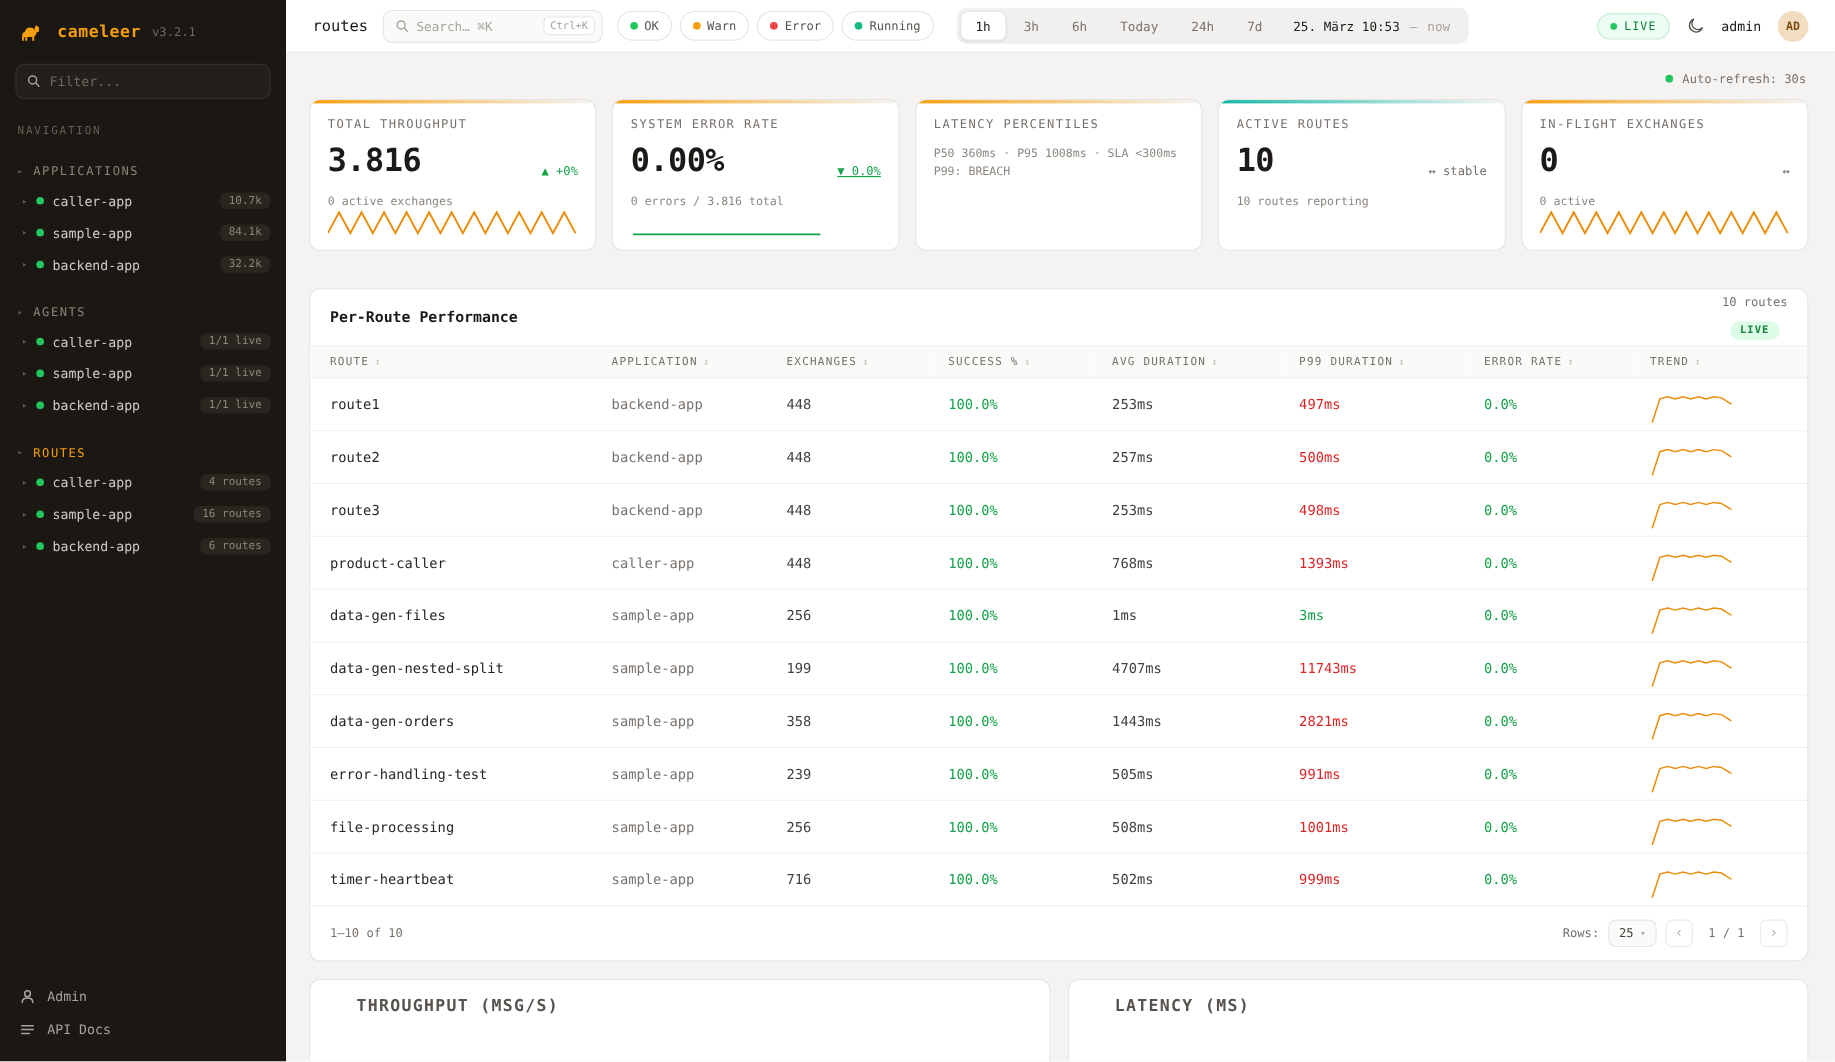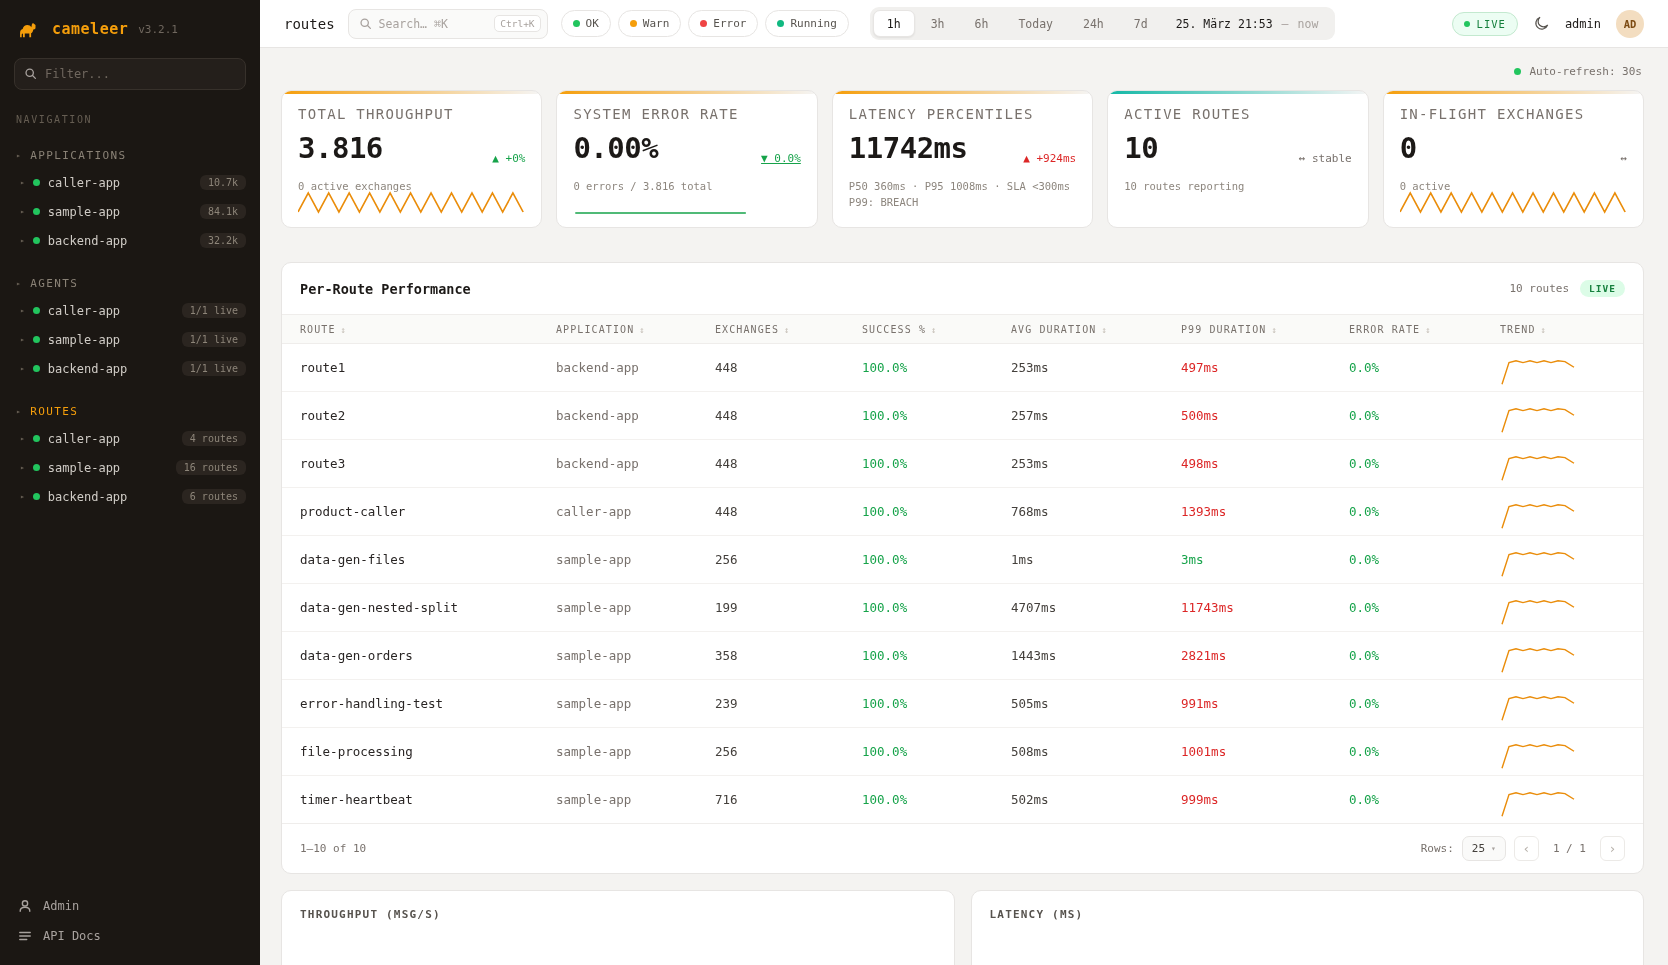--- a/index.html
+++ b/index.html
@@ -66,34 +66,34 @@
   .content { flex:1; padding:0 24px 0 21px; overflow:hidden; display:flex; flex-direction:column; }
   .auto-refresh { display:flex; justify-content:flex-end; align-items:center; gap:8px; padding:17px 2px 12px; font-size:11px; color:#78716c; }
   .ar-dot { width:7px; height:7px; background:#22c55e; border-radius:50%; }
 
   
   .kpis { display:flex; gap:14px; flex-shrink:0; }
   .kpi { flex:1; background:#fff; border:1px solid #e7e5e3; border-radius:10px; height:138px;
     position:relative; padding:15px 16px 0; overflow:hidden; }
   .kpi::before { content:""; position:absolute; left:0; top:0; right:0; height:3px;
     background:linear-gradient(90deg, var(--accent,#f59e0b), rgba(0,0,0,.04)); }
-  .kpi-title { font-size:14px; letter-spacing:1.3px; color:#78716c; white-space:nowrap; }
+  .kpi-title { font-size:11px; letter-spacing:1.3px; color:#78716c; white-space:nowrap; }
   .kpi-row { display:flex; align-items:flex-end; justify-content:space-between; margin-top:9px; }
   .kpi-value { font-size:29px; font-weight:bold; color:#1c1917; letter-spacing:-.5px; }
   .kpi-delta { font-size:11px; white-space:nowrap; }
   .kpi-sub { font-size:10.5px; color:#8d867e; margin-top:15px; white-space:nowrap; }
   .kpi-sub2 { font-size:10.5px; color:#8d867e; margin-top:4px; }
   .kpi-spark { position:absolute; left:16px; right:16px; bottom:9px; height:32px; }
   .kpi-spark svg { width:100%; height:100%; display:block; }
 
   
   .panel { margin-top:34px; background:#fff; border:1px solid #e7e5e3; border-radius:10px; overflow:hidden; flex-shrink:0; }
   .panel-header { height:51px; display:flex; align-items:center; padding:0 18px; }
   .panel-title { font-size:13.5px; font-weight:bold; color:#1c1917; }
-  .panel-right { margin-left:auto; display:flex; align-items:center; gap:11px; font-size:11px; color:#78716c; }
+  .panel-right { margin-left:auto; display:flex; align-items:center; gap:11px; font-size:11px; color:#78716c;flex-direction:column; }
   .table-live { display:flex; align-items:center; background:#dcfce7; color:#15803d; font-size:9.5px;
     letter-spacing:1px; padding:3px 9px; border-radius:999px; font-weight:bold; }
   table { width:100%; border-collapse:collapse; table-layout:fixed; }
   thead th { background:#fafaf8; border-top:1px solid #efedeb; border-bottom:1px solid #efedeb;
     font-size:10px; color:#78716c; letter-spacing:1.1px; text-align:left; height:29px;
     padding:0 0 0 16px; font-weight:normal; cursor:pointer; white-space:nowrap; overflow:hidden; }
   thead th:first-child { padding-left:18px; }
   .sort { color:#c7c1b9; font-size:9px; margin-left:5px; }
   tbody td { height:48px; border-bottom:1px solid #f3f1ef; font-size:12.5px; padding:0 0 0 16px;
     color:#44403c; white-space:nowrap; overflow:hidden; }
@@ -109,21 +109,21 @@
     border-radius:7px; padding:5px 9px; font-size:11px; color:#44403c; cursor:pointer; }
   .rows-caret { color:#a8a29e; font-size:8px; }
   .page-btn { width:25px; height:25px; border:1px solid #eceae7; border-radius:6px; display:flex;
     align-items:center; justify-content:center; color:#b5afa8; background:#fff; font-size:13px; cursor:pointer; }
   .page-info { font-size:11px; color:#78716c; padding:0 6px; }
 
   
   .charts { display:flex; gap:16px; margin-top:16px; flex-shrink:0; }
   .chart-panel { flex:1; background:#fff; border:1px solid #e7e5e3; border-radius:10px 10px 0 0; height:160px; }
   .chart-header { height:46px; display:flex; align-items:center; padding:0 18px; }
-  .chart-title { font-size:11px; letter-spacing:1.2px; color:#57534e; font-weight:bold; }
+  .chart-title { font-size:15px; letter-spacing:1.2px; color:#57534e; font-weight:bold;margin-left:24px; }
 
   .icon-stroke { stroke:#a8a29e; stroke-width:1.6; fill:none; stroke-linecap:round; }
 </style>
 </head>
 <body>
 
 <div class="app">
 
   <aside class="sidebar">
     <div class="logo-row">
@@ -266,21 +266,21 @@
       </div>
 
       <div class="range-group">
         <div class="range-btn active">1h</div>
         <div class="range-btn">3h</div>
         <div class="range-btn">6h</div>
         <div class="range-btn">Today</div>
         <div class="range-btn">24h</div>
         <div class="range-btn">7d</div>
         <div class="range-dates">
-          <span>25. März 21:53</span>
+          <span>25. März 10:53</span>
           <span class="range-sep">—</span>
           <span class="range-to">now</span>
         </div>
       </div>
 
       <div class="top-right">
         <div class="live-pill">
           <span class="live-dot"></span>
           <span>LIVE</span>
         </div>
@@ -326,24 +326,20 @@
           <div class="kpi-sub">0 errors / 3.816 total</div>
           <div class="kpi-spark">
             <svg viewBox="0 0 200 32" preserveAspectRatio="none">
               <line x1="2" y1="27" x2="152" y2="27" stroke="#16a34a" stroke-width="1.6"></line>
             </svg>
           </div>
         </div>
 
         <div class="kpi" style="--accent: #f59e0b;">
           <div class="kpi-title">LATENCY PERCENTILES</div>
-          <div class="kpi-row">
-            <span class="kpi-value">11742ms</span>
-            <span class="kpi-delta" style="color: rgb(220, 38, 38);">▲ +924ms</span>
-          </div>
           <div class="kpi-sub">P50 360ms · P95 1008ms · SLA &lt;300ms</div>
           <div class="kpi-sub2">P99: BREACH</div>
         </div>
 
         <div class="kpi" style="--accent: #14b8a6;">
           <div class="kpi-title">ACTIVE ROUTES</div>
           <div class="kpi-row">
             <span class="kpi-value">10</span>
             <span class="kpi-delta" style="color: rgb(120, 113, 108);">↔ stable</span>
           </div>

